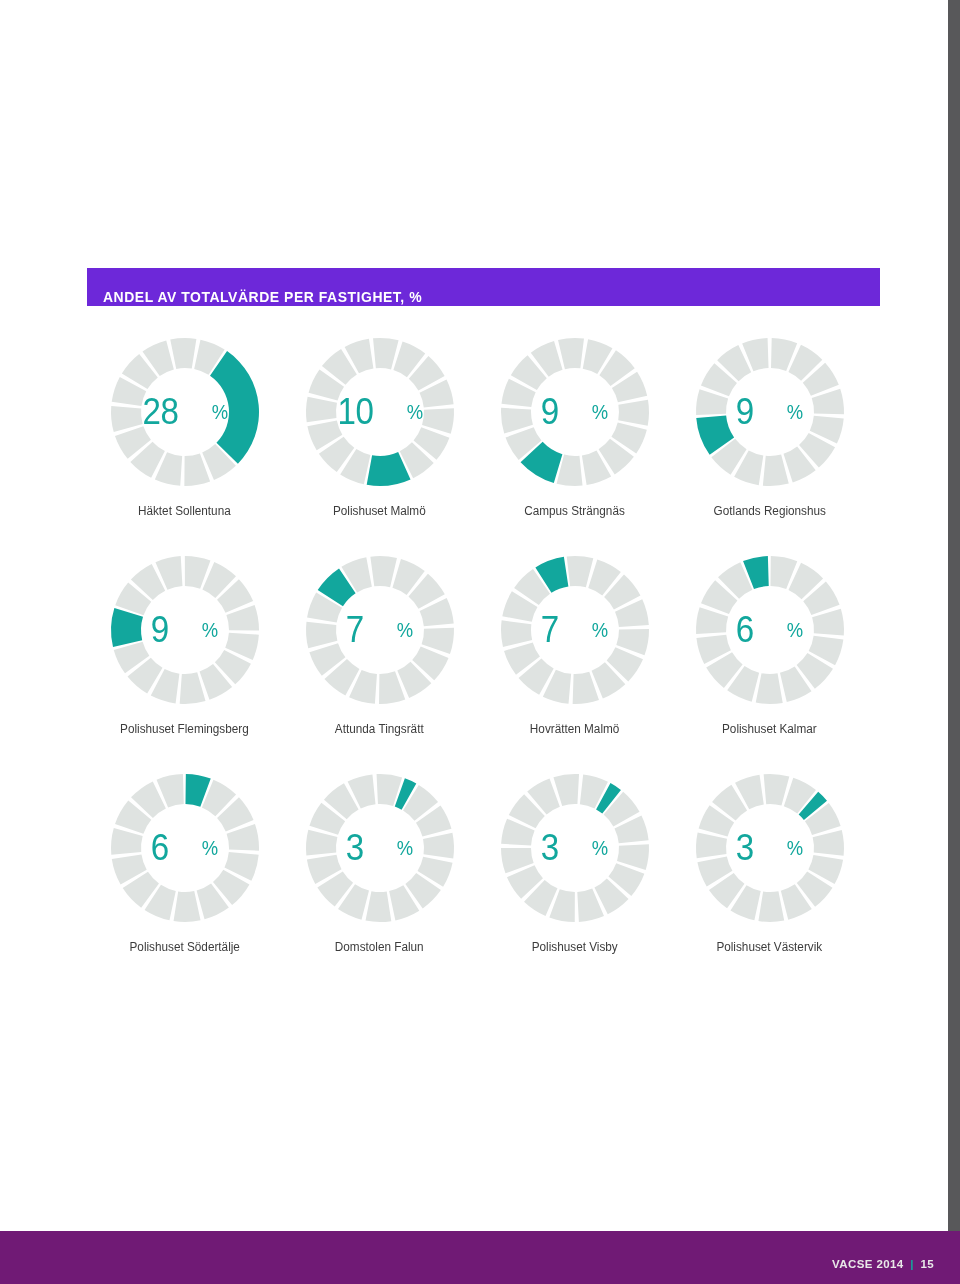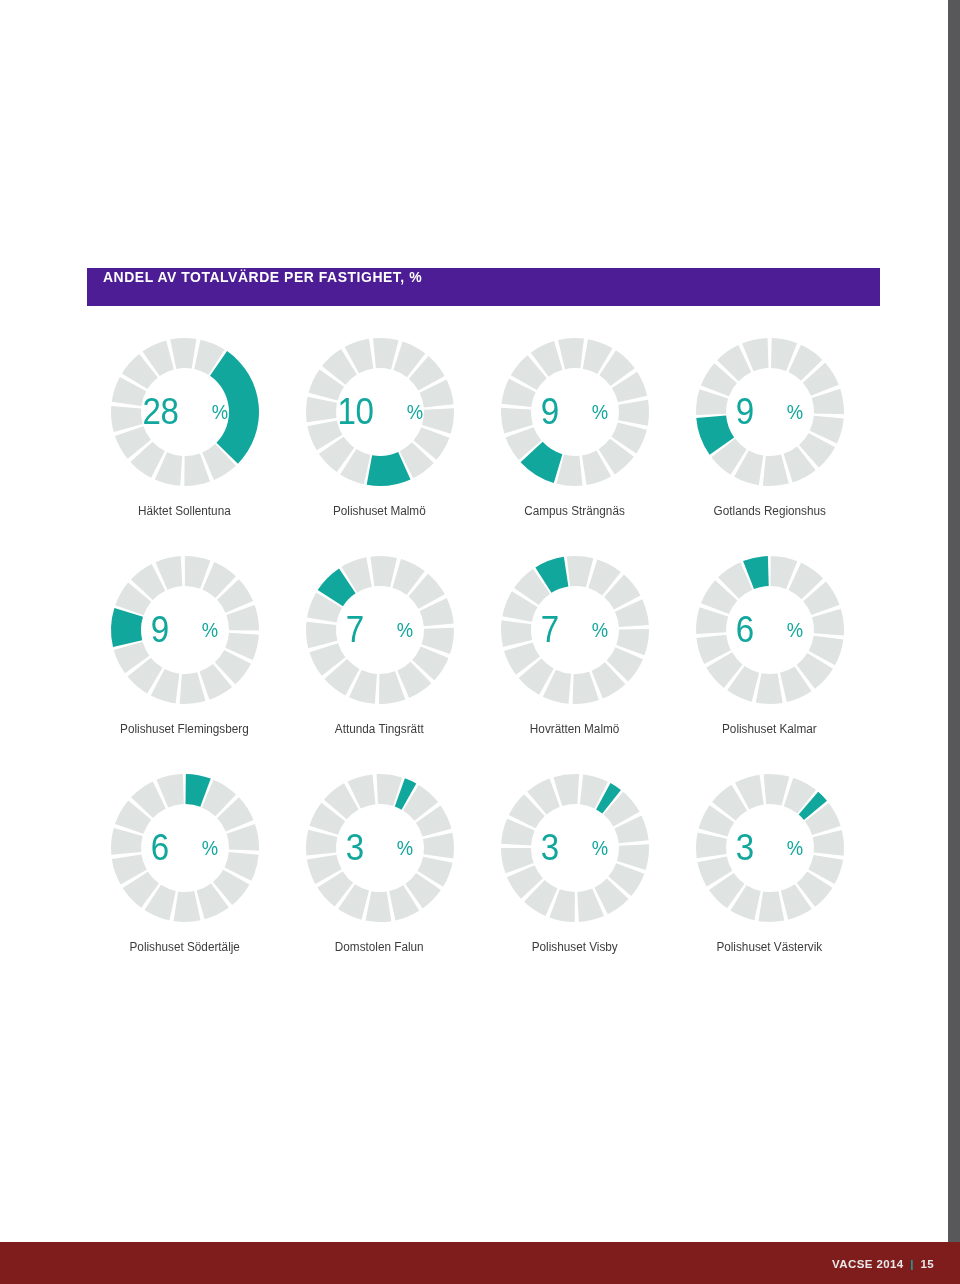--- a/index.html
+++ b/index.html
@@ -28,22 +28,22 @@
     height: 1284px;
     background: #58585a;
   }
 
   
   .footer-band {
     position: absolute;
     left: 0;
     bottom: 0;
     width: 960px;
-    height: 42px;
-    background: #7f1d1d;
+    height: 53px;
+    background: #701a75;
   }
 
   .footer-text {
     position: absolute;
     right: 26px;
     bottom: 14px;
     font-size: 11.5px;
     font-weight: bold;
     letter-spacing: 0.4px;
     color: #e9e9e9;
@@ -58,23 +58,23 @@
   
   .chart-block {
     position: absolute;
     left: 87px;
     top: 268px;
     width: 793px;
   }
 
   .title-bar {
     height: 38px;
-    background: #4c1d95;
+    background: #6d28d9;
     display: flex;
-    align-items: flex-start;
+    align-items: flex-end;
     padding-left: 16px;
   }
   .title-bar .title-text {
     color: #ffffff;
     font-size: 15.5px;
     font-weight: bold;
     letter-spacing: 0.6px;
     text-transform: uppercase;
     transform: scaleX(0.9);
     transform-origin: left center;

